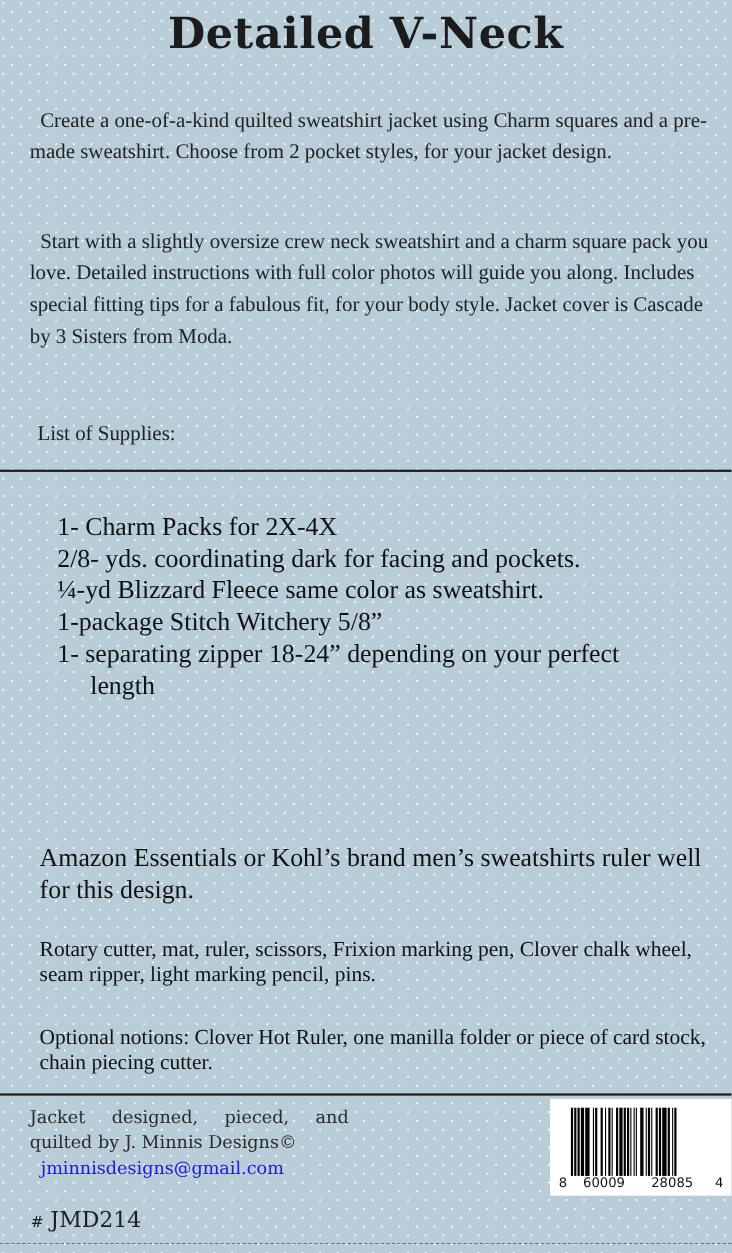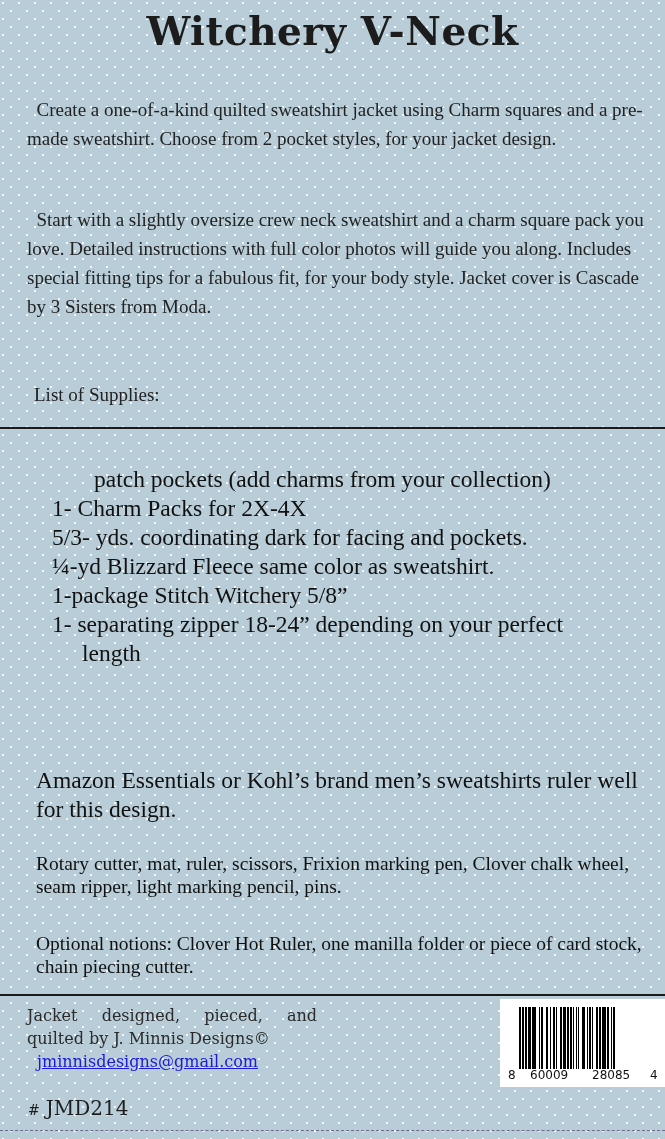--- a/index.html
+++ b/index.html
@@ -32,45 +32,44 @@
   .list { left:52px; top:465px; width:610px; }
   .list .item { font-family:"Liberation Serif", serif; font-size:23.5px; line-height:29px; color:#111; }
   .list .indent { padding-left:42px; }
   .list .indent2 { padding-left:30px; }
   .brand { left:36px; top:766px; width:620px; font-family:"Liberation Serif", serif; font-size:23.5px; line-height:29px; color:#111; }
   .small { font-family:"Liberation Serif", serif; font-size:19.5px; line-height:23px; color:#111; }
   .tools { left:36px; top:852px; width:625px; }
   .optional { left:36px; top:932px; width:625px; }
   .credit { left:27px; top:1004px; width:290px; font-family:"DejaVu Serif", serif; font-size:16px; line-height:23px; color:#2a2a2a; }
   .credit .just { text-align:justify; text-align-last:justify; }
-  .email { color:#1a1ad8; text-decoration:underline; padding-left:10px; }
+  .email { color:#1a1ad8; padding-left:10px; }
   .sku { left:28px; top:1096px; font-family:"DejaVu Serif", serif; font-size:20px; color:#1e1e1e; }
   .sku .hash { font-size:14px; margin-right:6px; }
   .barcode-box { left:500px; top:999px; width:165px; height:88px; background:#fff; }
   .bars { position:absolute; left:19px; top:8px; width:128px; height:62px; display:flex; align-items:stretch; }
   .bars span { display:block; height:100%; background:#000; }
   .digits { position:absolute; left:0; top:69px; width:165px; font-family:"DejaVu Sans", sans-serif; font-size:12px; color:#111; }
   .digits span { position:absolute; }
 </style>
 </head>
 <body>
 
-<div class="abs title">Witchery V-Neck</div>
+<div class="abs title">Detailed V-Neck</div>
 
 <div class="abs para p1">&nbsp;&nbsp;Create a one-of-a-kind quilted sweatshirt jacket using Charm squares and a pre-made sweatshirt.  Choose from 2 pocket styles, for your jacket design.</div>
 <div class="abs para p2">&nbsp;&nbsp;Start with a slightly oversize crew neck sweatshirt and a charm square pack you love.  Detailed instructions with full color photos will guide you along.  Includes special fitting tips for a fabulous fit, for your body style.  Jacket cover is Cascade by 3 Sisters from Moda.</div>
 
 <div class="abs para supplies-label">List of Supplies:</div>
 
 <div class="abs rule" style="top:427px;"></div>
 
 <div class="abs list">
-  <div class="item indent">patch pockets (add charms from your collection)</div>
   <div class="item">1- Charm Packs for 2X-4X</div>
-  <div class="item">5/3- yds. coordinating dark for facing and pockets.</div>
+  <div class="item">2/8- yds. coordinating dark for facing and pockets.</div>
   <div class="item">¼-yd Blizzard Fleece same color as sweatshirt.</div>
   <div class="item">1-package Stitch Witchery 5/8”</div>
   <div class="item">1- separating zipper 18-24” depending on your perfect</div>
   <div class="item indent2">length</div>
 </div>
 
 <div class="abs brand">Amazon Essentials or Kohl’s brand men’s sweatshirts ruler well for this design.</div>
 
 <div class="abs small tools">Rotary cutter, mat, ruler, scissors, Frixion marking pen, Clover chalk wheel, seam ripper, light marking pencil, pins.</div>
 <div class="abs small optional">Optional notions: Clover Hot Ruler, one manilla folder or piece of card stock, chain piecing cutter.</div>

